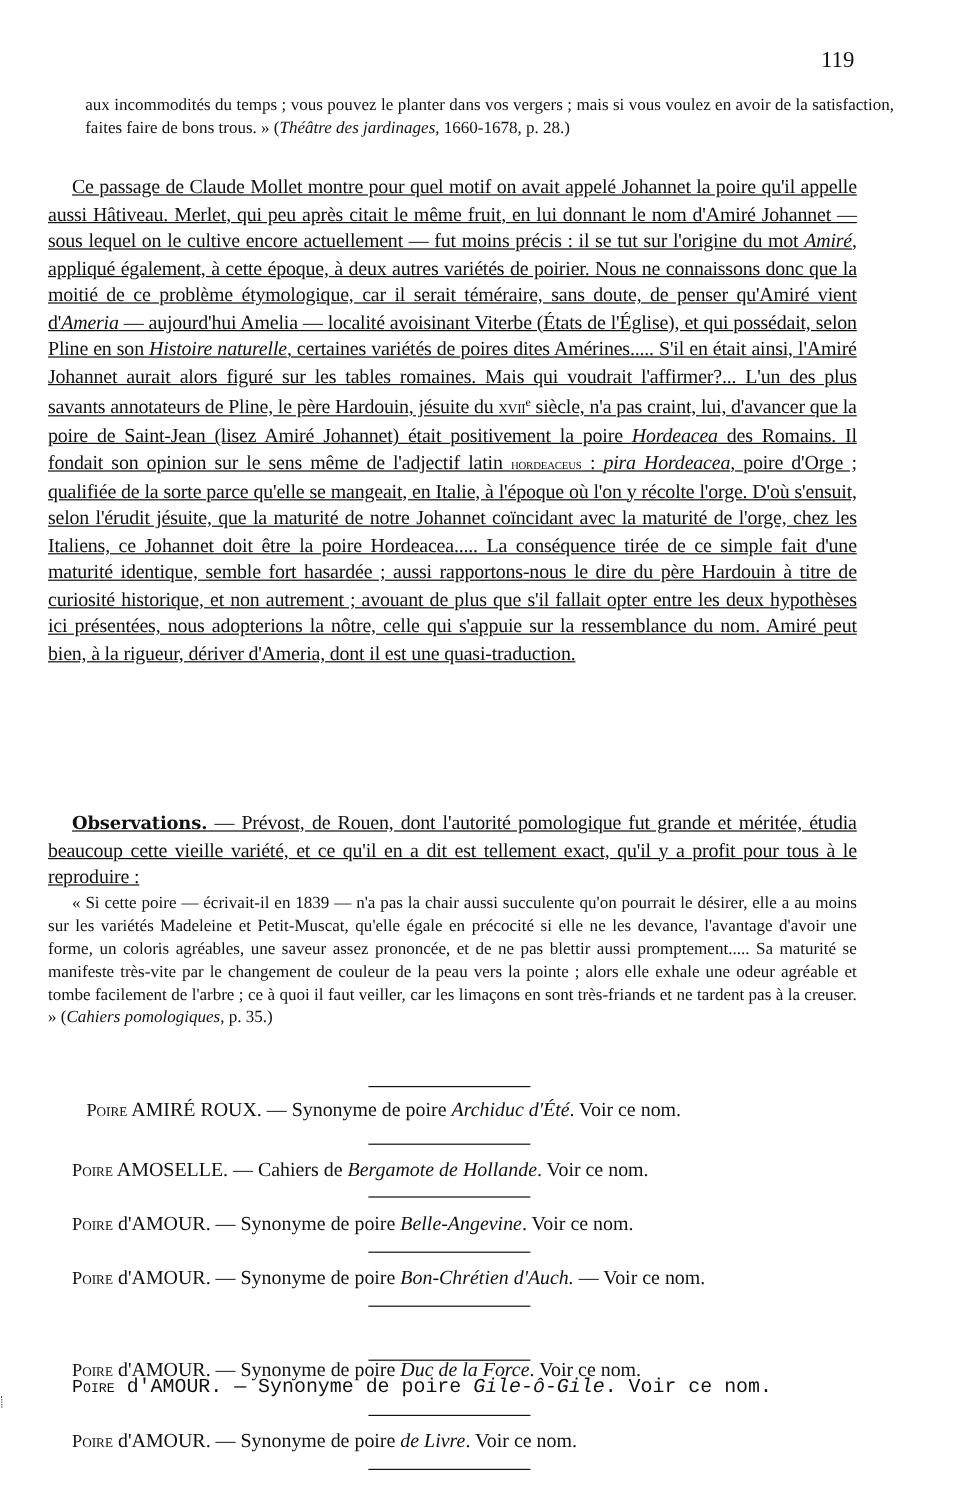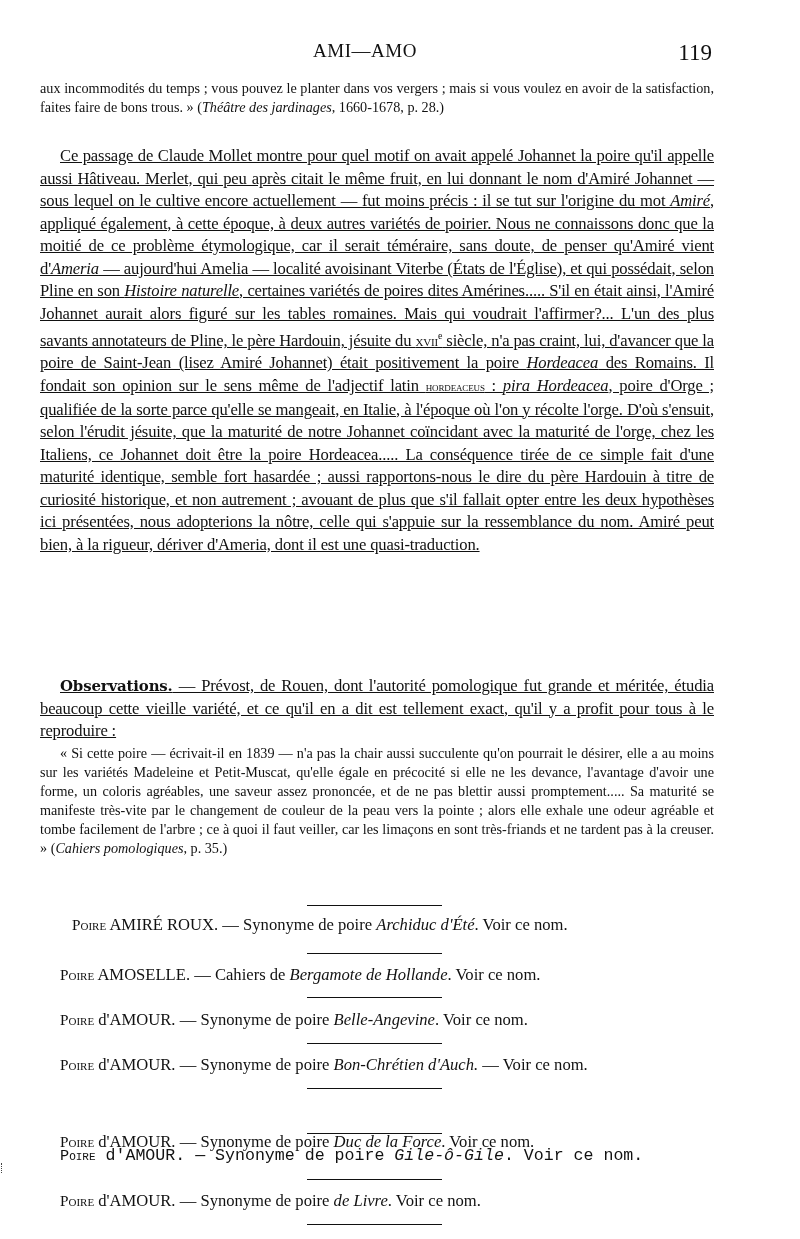--- a/index.html
+++ b/index.html
@@ -9,21 +9,21 @@
   }
   .abs { position: absolute; }
   .running-head {
     left: 0; width: 800px; top: 38px; height: 26px;
   }
   .running-title {
     position: absolute; left: 0; width: 730px; text-align: center;
     font-size: 19px; letter-spacing: 0.5px; top: 2px;
   }
   .page-number {
-    position: absolute; right: 88px; top: 2px; font-size: 23px;
+    position: absolute; right: 88px; top: 2px; font-size: 19px;
   }
   .col { left: 40px; width: 674px; }
   .small {
     font-size: 14.2px; line-height: 19px; text-align: justify;
   }
   .main {
     font-size: 16.6px; line-height: 22.55px; text-align: justify;
     letter-spacing: -0.15px;
     text-decoration: underline;
   }
@@ -42,25 +42,24 @@
   }
   .stray-mark {
     position: absolute; left: 1px; top: 1163px; width: 2px; height: 10px;
     border-left: 1px dotted #444;
   }
 </style>
 </head>
 <body>
 
 <div class="abs running-head">
-  <div class="running-title">AMI—AMO</div>
   <div class="page-number">119</div>
 </div>
 
-<p class="abs col small" style="top:79px;"><span>aux incommodités du temps ; vous pouvez le planter dans vos vergers ; mais si vous voulez en avoir de la satisfaction, faites faire de bons trous. » (</span><i>Théâtre des jardinages</i><span>, 1660-1678, p. 28.)</span></p>
+<p class="abs col small" style="top:79px;margin-left:31px;"><span>aux incommodités du temps ; vous pouvez le planter dans vos vergers ; mais si vous voulez en avoir de la satisfaction, faites faire de bons trous. » (</span><i>Théâtre des jardinages</i><span>, 1660-1678, p. 28.)</span></p>
 
 <p class="abs col main indent" style="top:145px;"><span>Ce passage de Claude Mollet montre pour quel motif on avait appelé Johannet la poire qu'il appelle aussi Hâtiveau. Merlet, qui peu après citait le même fruit, en lui donnant le nom d'Amiré Johannet — sous lequel on le cultive encore actuellement — fut moins précis : il se tut sur l'origine du mot </span><i>Amiré</i><span>, appliqué également, à cette époque, à deux autres variétés de poirier. Nous ne connaissons donc que la moitié de ce problème étymologique, car il serait téméraire, sans doute, de penser qu'Amiré vient d'</span><i>Ameria</i><span> — aujourd'hui Amelia — localité avoisinant Viterbe (États de l'Église), et qui possédait, selon Pline en son </span><i>Histoire naturelle</i><span>, certaines variétés de poires dites Amérines..... S'il en était ainsi, l'Amiré Johannet aurait alors figuré sur les tables romaines. Mais qui voudrait l'affirmer?... L'un des plus savants annotateurs de Pline, le père Hardouin, jésuite du </span><span class="sc">xvii</span><sup style="font-size:0.6em">e</sup><span> siècle, n'a pas craint, lui, d'avancer que la poire de Saint-Jean (lisez Amiré Johannet) était positivement la poire </span><i>Hordeacea</i><span> des Romains. Il fondait son opinion sur le sens même de l'adjectif latin </span><span class="sc-small">hordeaceus</span><span> : </span><i>pira Hordeacea</i><span>, poire d'Orge ; qualifiée de la sorte parce qu'elle se mangeait, en Italie, à l'époque où l'on y récolte l'orge. D'où s'ensuit, selon l'érudit jésuite, que la maturité de notre Johannet coïncidant avec la maturité de l'orge, chez les Italiens, ce Johannet doit être la poire Hordeacea..... La conséquence tirée de ce simple fait d'une maturité identique, semble fort hasardée ; aussi rapportons-nous le dire du père Hardouin à titre de curiosité historique, et non autrement ; avouant de plus que s'il fallait opter entre les deux hypothèses ici présentées, nous adopterions la nôtre, celle qui s'appuie sur la ressemblance du nom. Amiré peut bien, à la rigueur, dériver d'Ameria, dont il est une quasi-traduction.</span></p>
 
 <p class="abs col main indent" style="top:675px;"><span class="bold-label">Observations.</span><span> — Prévost, de Rouen, dont l'autorité pomologique fut grande et méritée, étudia beaucoup cette vieille variété, et ce qu'il en a dit est tellement exact, qu'il y a profit pour tous à le reproduire :</span></p>
 
 <p class="abs col small quote-block" style="top:744px;"><span>« Si cette poire — écrivait-il en 1839 — n'a pas la chair aussi succulente qu'on pourrait le désirer, elle a au moins sur les variétés Madeleine et Petit-Muscat, qu'elle égale en précocité si elle ne les devance, l'avantage d'avoir une forme, un coloris agréables, une saveur assez prononcée, et de ne pas blettir aussi promptement..... Sa maturité se manifeste très-vite par le changement de couleur de la peau vers la pointe ; alors elle exhale une odeur agréable et tombe facilement de l'arbre ; ce à quoi il faut veiller, car les limaçons en sont très-friands et ne tardent pas à la creuser. » (</span><i>Cahiers pomologiques</i><span>, p. 35.)</span></p>
 
 <div class="rule" style="top:905px;"></div>
 
 <div class="entry" style="top:915px;margin-left:12px;"><span class="sc">Poire</span><span> AMIRÉ ROUX.</span><span> — Synonyme de poire </span><i>Archiduc d'Été</i><span>. Voir ce nom.</span></div>

